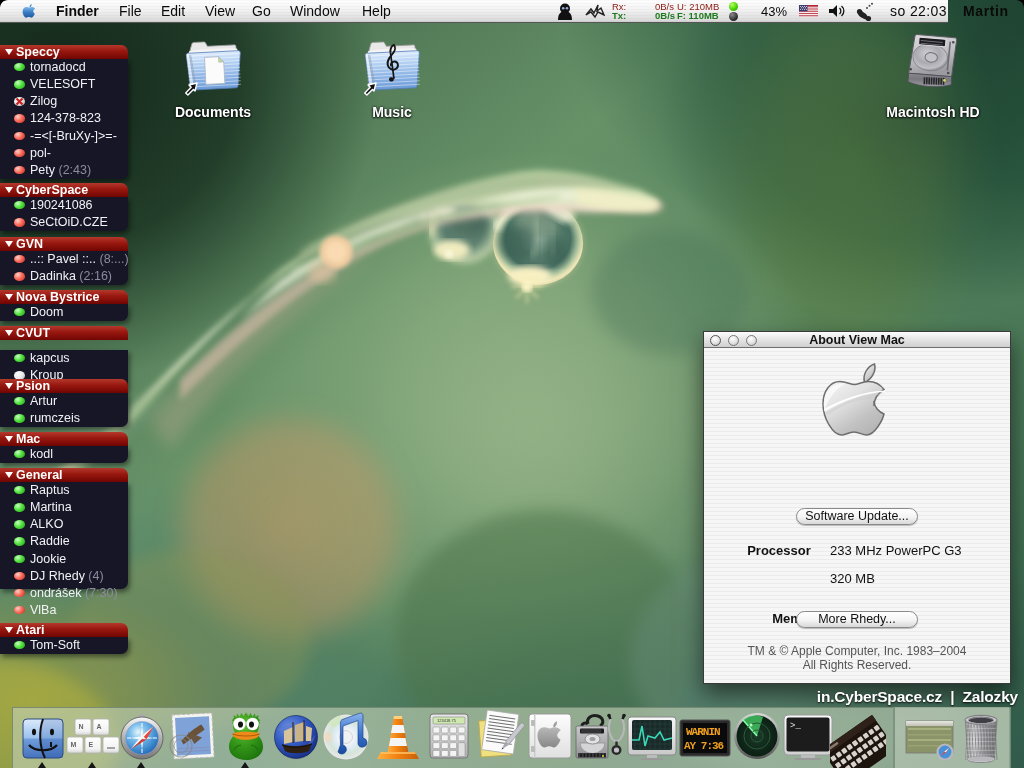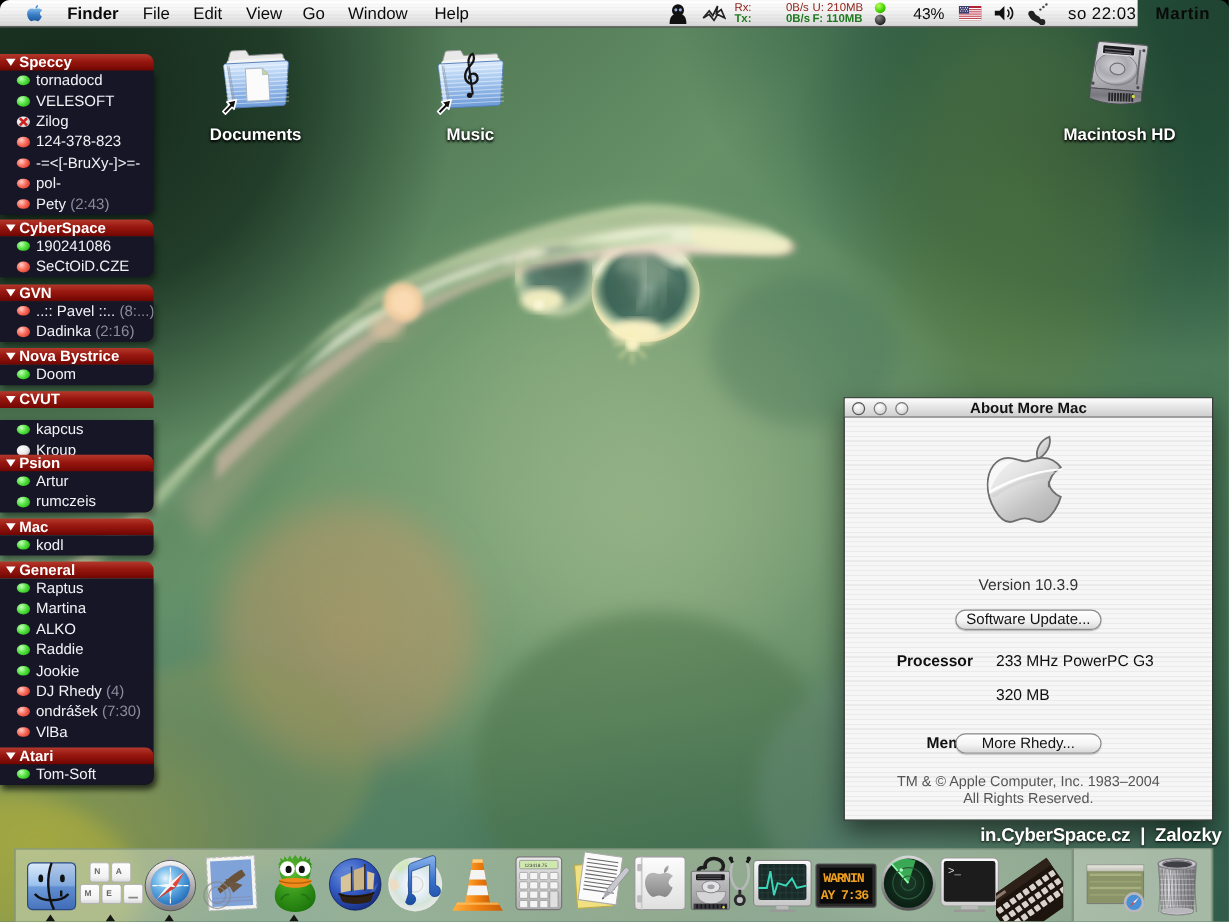--- a/index.html
+++ b/index.html
@@ -453,63 +453,62 @@
 <div class="bhead" style="top:334px"><span class="tri"></span>Psion</div>
 <div class="brows" style="top:348px;height:34.3px">
 <div class="brow"><span class="dot dg"></span>Artur</div>
 <div class="brow"><span class="dot dg"></span>rumczeis</div>
 </div>
 <div class="bhead" style="top:387px"><span class="tri"></span>Mac</div>
 <div class="brows" style="top:401px;height:17.1px">
 <div class="brow"><span class="dot dg"></span>kodl</div>
 </div>
 <div class="bhead" style="top:423px"><span class="tri"></span>General</div>
-<div class="brows" style="top:437px;height:172px">
+<div class="brows" style="top:437px;height:107px">
 <div class="brow"><span class="dot dg"></span>Raptus</div>
 <div class="brow"><span class="dot dg"></span>Martina</div>
 <div class="brow"><span class="dot dg"></span>ALKO</div>
 <div class="brow"><span class="dot dg"></span>Raddie</div>
 <div class="brow"><span class="dot dg"></span>Jookie</div>
 <div class="brow"><span class="dot dr"></span>DJ Rhedy <span class="gray">(4)</span></div>
 <div class="brow"><span class="dot dr"></span>ondrášek <span class="gray">(7:30)</span></div>
 <div class="brow"><span class="dot dr"></span>VlBa</div>
 </div>
 <div class="bhead" style="top:578px"><span class="tri"></span>Atari</div>
 <div class="brows" style="top:592px;height:17.1px">
 <div class="brow"><span class="dot dg"></span>Tom-Soft</div>
 </div>
 </div>
 
 <div id="about">
  <div id="abar">
   <div class="wbtn" style="left:6px;border-color:#555"></div>
         <div class="wbtn" style="left:24px"></div>
         <div class="wbtn" style="left:42px"></div>
-  <div class="t">About More Mac</div>
+  <div class="t">About View Mac</div>
  </div>
  <svg class="abs" style="left:118px;top:30px" width="70" height="85" viewBox="0 0 70 85">
   <defs>
    <linearGradient id="aplg" x1="0" y1="0" x2=".75" y2="1">
     <stop offset="0" stop-color="#f6f6f6"></stop>
             <stop offset=".4" stop-color="#e2e2e2"></stop>
             <stop offset=".75" stop-color="#c2c2c2"></stop>
             <stop offset="1" stop-color="#b4b4b4"></stop>
    </linearGradient>
    <linearGradient id="aplf" x1="0" y1="0" x2=".6" y2="1">
     <stop offset="0" stop-color="#f8f8f8"></stop>
             <stop offset="1" stop-color="#b8b8b8"></stop>
    </linearGradient>
   </defs>
   <path d="M42.5 20.5 C40.5 12 45.5 4.5 52.5 2 C54.5 9.5 49.5 17.5 42.5 20.5 Z" fill="url(#aplf)" stroke="#6e6e6e" stroke-width="1.5"></path>
   <path d="M52 44 c0-8 5-13.5 10-16.5 c-4-5.5-10-8-15.5-8 c-6.5 0-10 3-14 3 c-4 0-8.5-3-14.5-3 C8.5 19.5 1 28.5 1 42 c0 14.5 10 31 18.5 31 c4 0 7-3 12.5-3 c5.5 0 8 3 12.5 3 c8 0 16-14.5 17.5-21 c-5-2-10-7-10-13 Z" fill="url(#aplg)" stroke="#6e6e6e" stroke-width="1.5"></path>
   <path d="M2.5 49 C6 37 14 26 24 21.5 C18 21 10 23 5.5 29 C2 33.5 1 41 2.5 49 Z" fill="#fafafa" opacity=".85"></path>
   <path d="M2 47 C22 36 44 29 63 28.5 L63 30 C44 30.5 22 38 2.5 49.5 Z" fill="#ffffff" opacity=".95"></path>
   <path d="M3 51 C22 39 45 31.5 63.5 31 C58 32 52 34 48 37 C38 36.5 20 42 8 52 C6 53 4 52.5 3 51 Z" fill="#cccccc" opacity=".5"></path>
  </svg>
- <div class="ab-c" style="top:148px;font-size:13px;color:#333;">Version 10.3.9</div>
  <div class="abtn" style="top:176px;">Software Update...</div>
  <div class="abs" style="left:16px;top:211px;width:118px;text-align:center;font-size:13px;font-weight:bold;color:#111;">Processor</div>
  <div class="abs" style="left:126px;top:211px;font-size:13px;color:#111;white-space:nowrap;">233 MHz PowerPC G3</div>
  <div class="abs" style="left:0;top:239px;width:118px;text-align:right;font-size:13px;font-weight:bold;color:#111;margin-top:40px;">Memory</div>
  <div class="abs" style="left:126px;top:239px;font-size:13px;color:#111;">320 MB</div>
  <div class="abtn" style="top:279px;">More Rhedy...</div>
  <div class="ab-c" style="top:312px;font-size:12px;color:#555;">TM &amp; © Apple Computer, Inc. 1983–2004</div>
  <div class="ab-c" style="top:326px;font-size:12px;color:#555;">All Rights Reserved.</div>
 </div>
 

